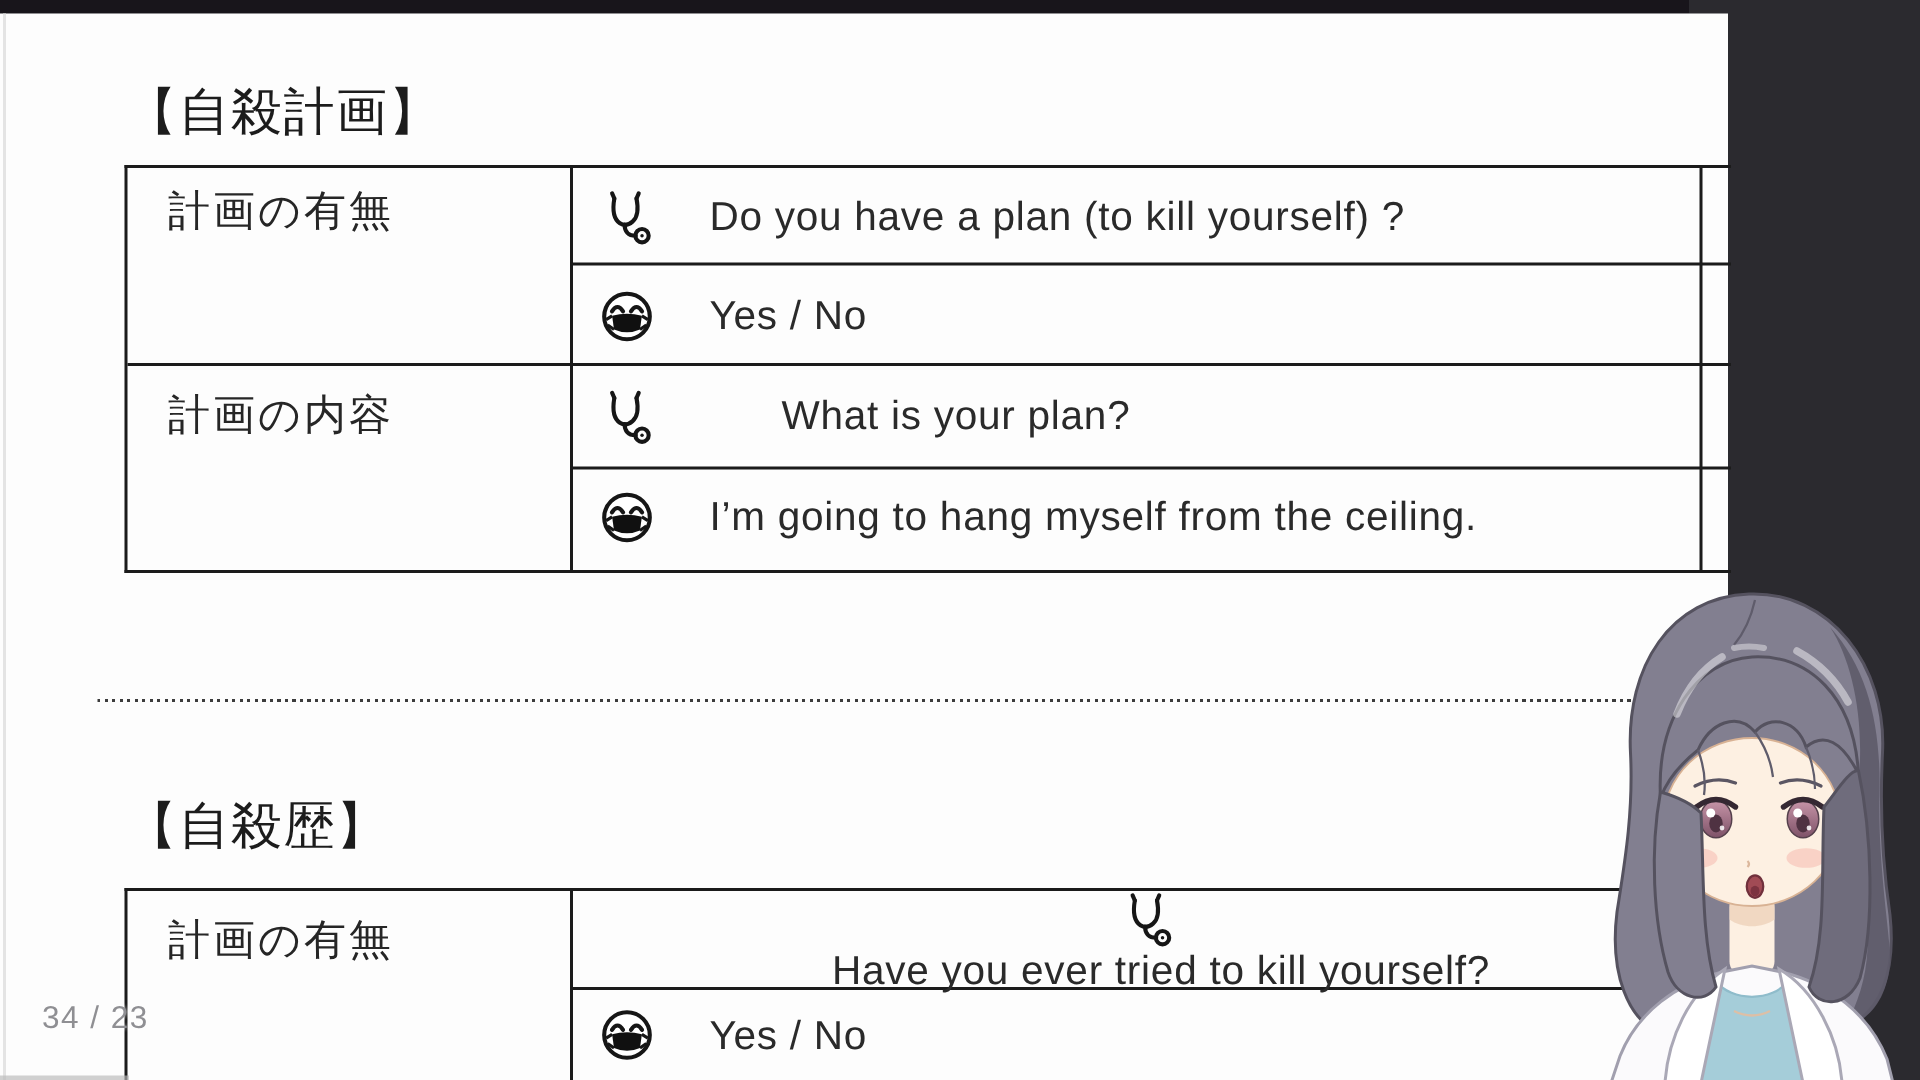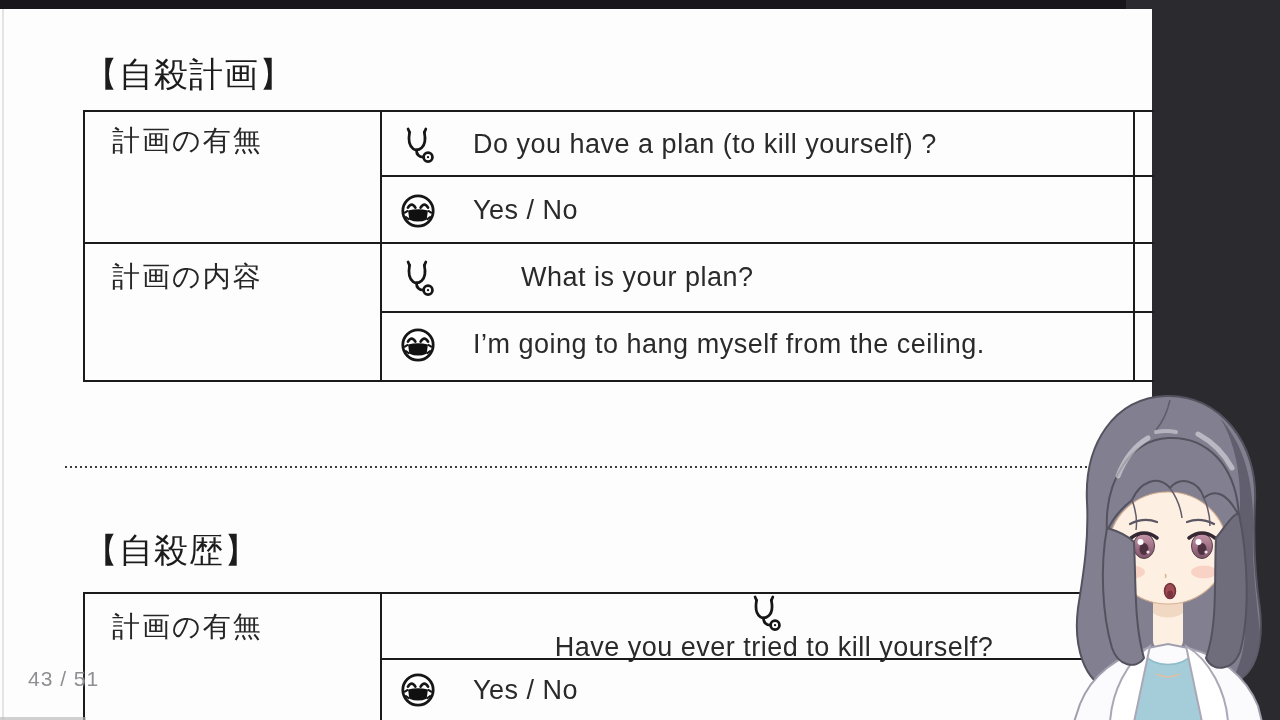--- a/index.html
+++ b/index.html
@@ -160,21 +160,21 @@
         <span class="txt">Have you ever tried to kill yourself?</span>
       </div>
       <div class="qa q2">
         <svg class="icon" viewBox="0 0 36 36">
             <use href="#maskface"></use>
           </svg>
         <span class="txt">Yes / No</span>
       </div>
     </div>
 
-    <div class="page-indicator">43 / 51</div>
+    <div class="page-indicator">34 / 23</div>
 
     <div class="bottom-strip"></div>
   </div>
 
   <svg class="avatar" viewBox="0 0 228 330">
     <defs>
       <linearGradient id="irisGrad" x1="0" y1="0" x2="0" y2="1">
         <stop offset="0" stop-color="#c795a8"></stop>
         <stop offset="1" stop-color="#7e5268"></stop>
       </linearGradient>

